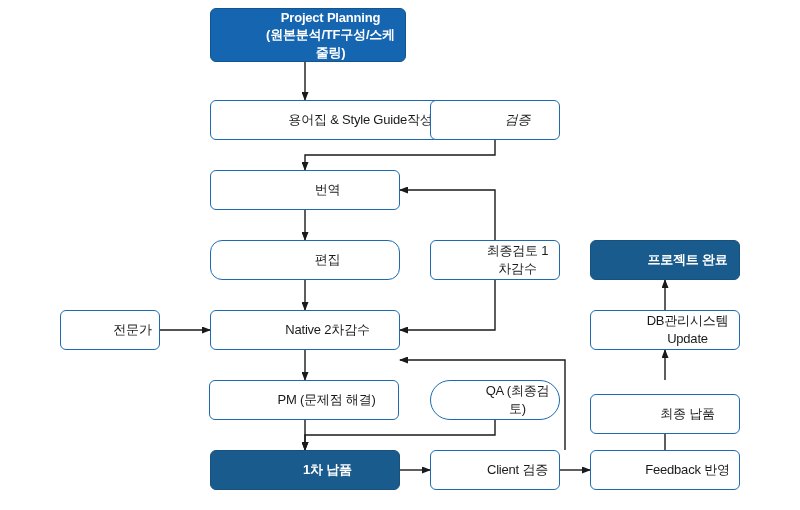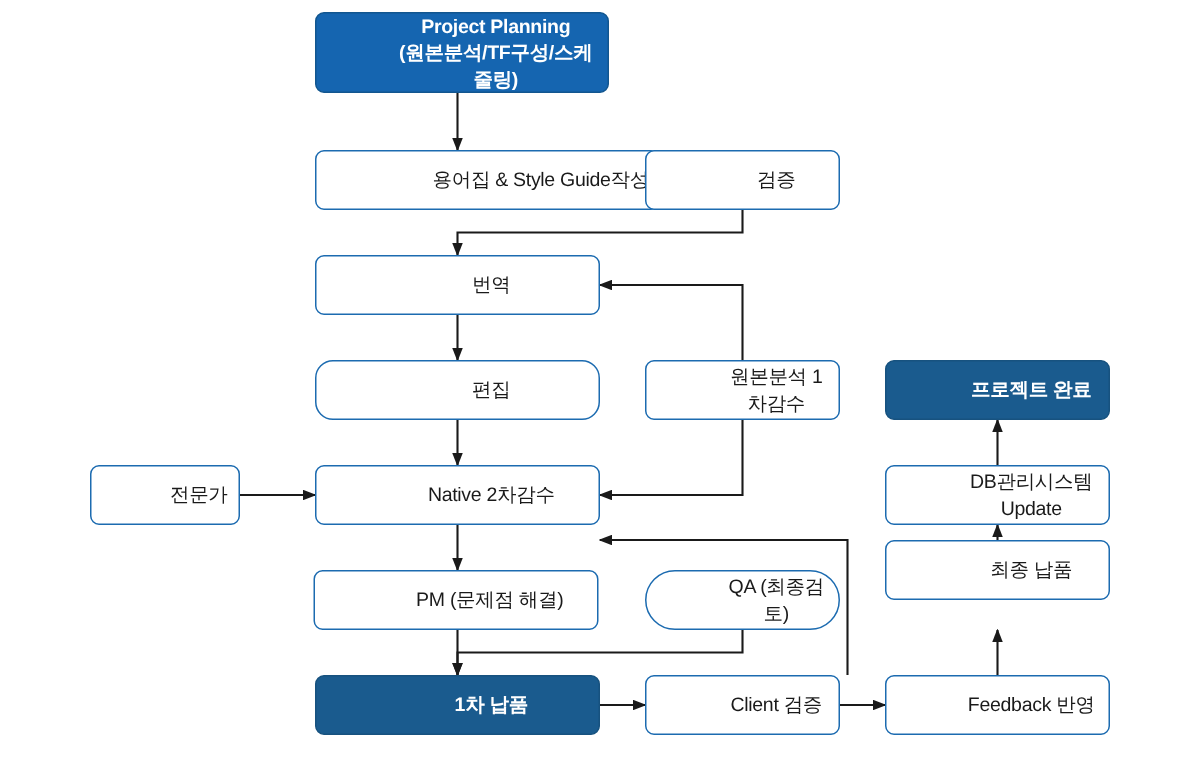--- a/index.html
+++ b/index.html
@@ -91,51 +91,51 @@
       </g>
   </svg>
   <div id="node-layer">
       <div class="node filled-blue" style="left: 210px; top: 8px; width: 196px; height: 54px;">
         <span class="txt">Project Planning
 (원본분석/TF구성/스케줄링)</span>
       </div>
       <div class="node" style="left: 210px; top: 100px; width: 230px; height: 40px; padding-left: 26px;">
         <span class="txt">용어집 &amp; Style Guide작성</span>
       </div>
-      <div class="node" style="left: 430px; top: 100px; width: 130px; height: 40px;">
+      <div class="node" style="left: 430px; top: 100px; width: 130px; height: 40px; font-style: italic;">
         <span class="txt">검증</span>
       </div>
       <div class="node" style="left: 210px; top: 170px; width: 190px; height: 40px;">
         <span class="txt">번역</span>
       </div>
       <div class="node" style="left: 210px; top: 240px; width: 190px; height: 40px; border-radius: 12px;">
         <span class="txt">편집</span>
       </div>
       <div class="node" style="left: 430px; top: 240px; width: 130px; height: 40px;">
-        <span class="txt">원본분석 1차감수</span>
+        <span class="txt">최종검토 1차감수</span>
       </div>
       <div class="node filled-dark" style="left: 590px; top: 240px; width: 150px; height: 40px; text-align: center;">
         <span class="txt">프로젝트 완료</span>
       </div>
       <div class="node" style="left: 60px; top: 310px; width: 100px; height: 40px;">
         <span class="txt">전문가</span>
       </div>
       <div class="node" style="left: 210px; top: 310px; width: 190px; height: 40px;">
         <span class="txt">Native 2차감수</span>
       </div>
       <div class="node" style="left: 590px; top: 310px; width: 150px; height: 40px;">
         <span class="txt">DB관리시스템 Update</span>
       </div>
       <div class="node" style="left: 209px; top: 380px; width: 190px; height: 40px;">
         <span class="txt">PM (문제점 해결)</span>
       </div>
       <div class="node" style="left: 430px; top: 380px; width: 130px; height: 40px; border-radius: 20px;">
         <span class="txt">QA (최종검토)</span>
       </div>
-      <div class="node" style="left: 590px; top: 360px; width: 150px; height: 40px;">
+      <div class="node" style="left: 590px; top: 394px; width: 150px; height: 40px;">
         <span class="txt">최종 납품</span>
       </div>
       <div class="node filled-dark" style="left: 210px; top: 450px; width: 190px; height: 40px;">
         <span class="txt">1차 납품</span>
       </div>
       <div class="node" style="left: 430px; top: 450px; width: 130px; height: 40px;">
         <span class="txt">Client 검증</span>
       </div>
       <div class="node" style="left: 590px; top: 450px; width: 150px; height: 40px;">
         <span class="txt">Feedback 반영</span>

